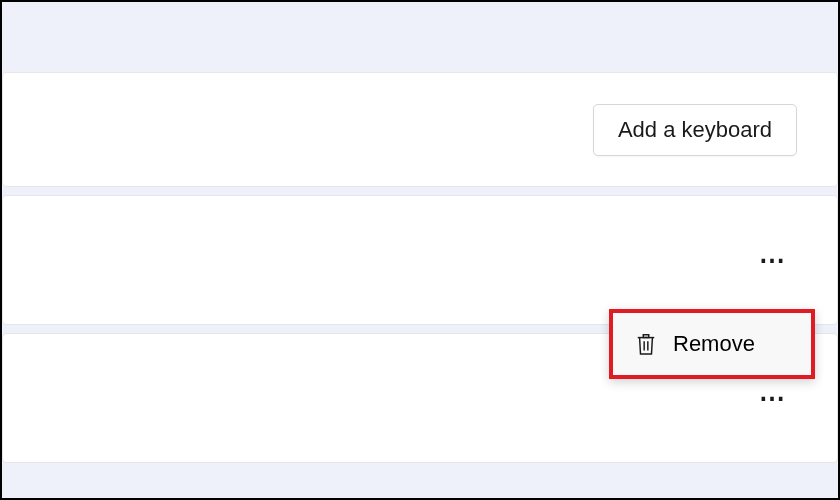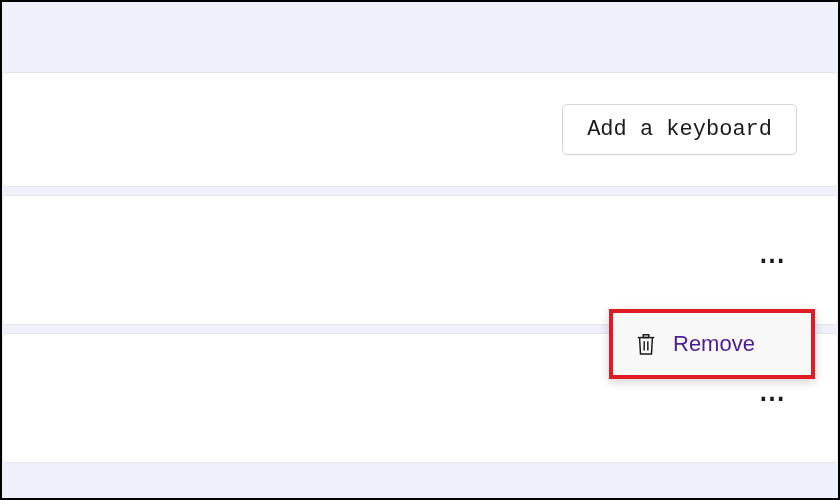--- a/index.html
+++ b/index.html
@@ -42,21 +42,21 @@
       min-height: 130px;
     }
     .add-btn {
       background: #ffffff;
       border: 1px solid #d6d6d8;
       border-radius: 5px;
       padding: 12px 24px;
       font-size: 22px;
       color: #1a1a1a;
       cursor: pointer;
-      font-family: Liberation Mono, monospace;
+      font-family: Liberation Sans, sans-serif;
       box-shadow: 0 1px 2px rgba(0,0,0,0.04);
     }
     .more-btn {
       background: transparent;
       border: none;
       font-size: 26px;
       font-weight: bold;
       color: #1a1a1a;
       cursor: pointer;
       padding: 8px 10px;
@@ -73,21 +73,21 @@
       box-shadow: 0 3px 10px rgba(0,0,0,0.18);
       padding: 8px 0;
       z-index: 10;
     }
     .context-item {
       display: flex;
       align-items: center;
       gap: 16px;
       padding: 10px 22px;
       font-size: 22px;
-      color: #4c1d95;
+      color: #000000;
       cursor: pointer;
     }
     .trash-icon {
       width: 22px;
       height: 24px;
       flex-shrink: 0;
     }
   </style>
 </head>
 <body>

